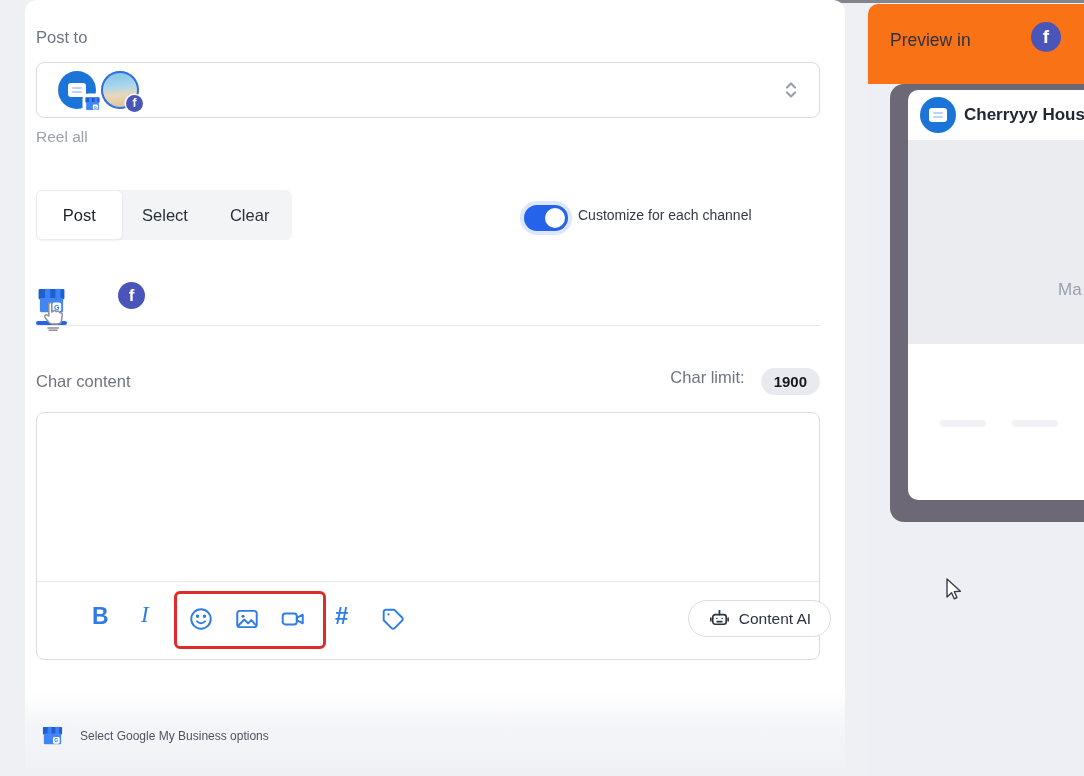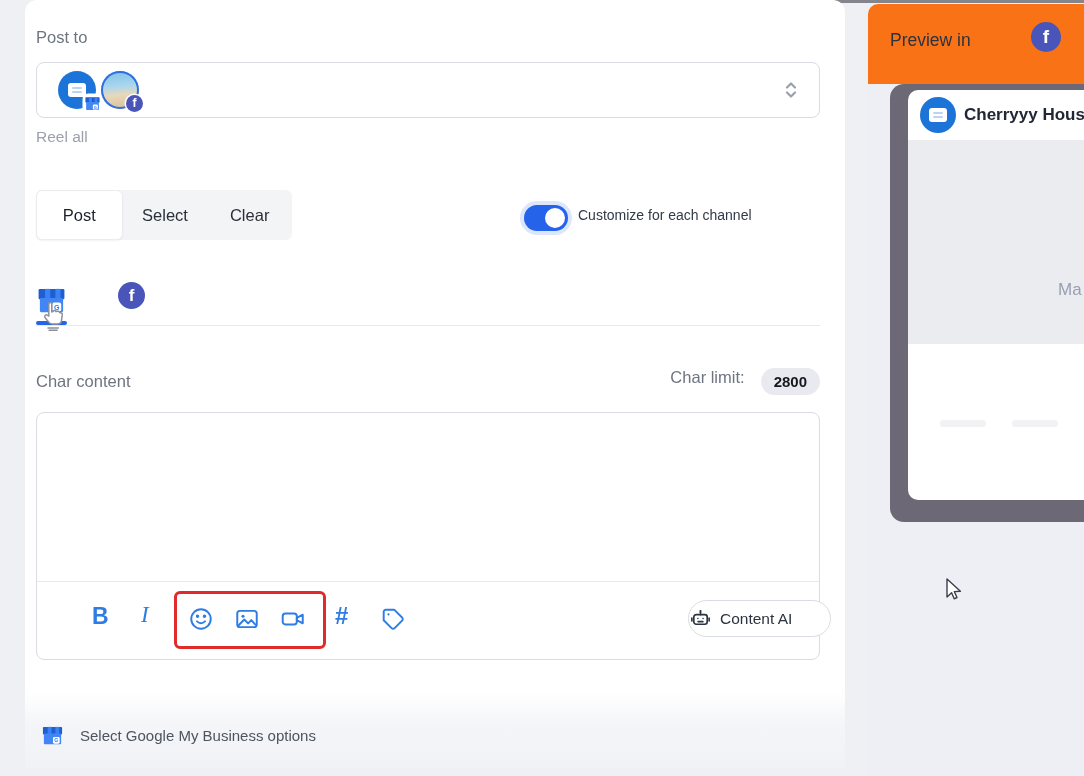--- a/index.html
+++ b/index.html
@@ -115,30 +115,30 @@
     border:3px solid #e02b2b; border-radius:6px;
   }
   .tb-emoji { left:151px; top:193px; }
   .tb-image { left:197px; top:193px; }
   .tb-video { left:243px; top:193px; }
   .tb-hash { left:298px; top:189px; font-size:24px; font-weight:bold; }
   .tb-tag { left:343px; top:193px; }
   .content-ai-btn {
     position:absolute; left:651px; top:187px; width:143px; height:37px;
     border:1px solid #d9dce3; border-radius:19px; background:#fff;
-    display:flex; align-items:center; justify-content:flex-start; gap:8px;
+    display:flex; align-items:center; justify-content:center; gap:8px;
     font-size:15.5px; color:#2b3340; cursor:pointer;
   }
 
   .gmb-section {
     left:0; top:692px; width:820px; height:76px;
     background:linear-gradient(180deg,#ffffff 0%, #f4f5f8 45%, #f1f2f5 100%);
   }
   .gmb-section .row { position:absolute; left:16px; top:32px; display:flex; align-items:center; gap:16px; cursor:pointer; }
-  .gmb-section .row .txt { font-size:15px; color:#4d545f;text-align:center; }
+  .gmb-section .row .txt { font-size:12px; color:#4d545f;text-align:center; }
 
   
   .preview-panel {
     left:868px; top:4px; width:216px; height:772px;
     background:#edeff4; border-radius:10px 0 0 0;
   }
   .preview-header {
     position:absolute; left:0; top:0; width:216px; height:80px;
     background:#f97316; border-radius:10px 0 0 0;
   }
@@ -241,21 +241,21 @@
     <svg class="icon" viewBox="0 0 24 28" width="28" height="32">
       <path d="M9.2 3.2 c0-1.4 2.6-1.4 2.6 0 l0 7.2 1.2-0.4 c0.2-1.3 2.4-1.1 2.5 0.2 l1-0.3 c1-0.3 2 0.2 2.1 1.1 l0.9 0.1 c1.1 0.1 1.6 0.7 1.5 1.7 l-0.7 5.2 c-0.2 1.8-1.6 3-3.5 3 h-4.6 c-1.2 0-2.3-0.6-3-1.6 L6 15.5 c-1.1-1.5 0.4-3.2 1.9-2.3 l1.3 0.8 z" fill="#ffffff" stroke="#8a8f99" stroke-width="1.3" stroke-linejoin="round"></path>
       <path d="M8.5 24.5 h9 M9.5 26.5 h7" stroke="#8a8f99" stroke-width="1.3" stroke-linecap="round"></path>
     </svg>
   </div>
 
   <div class="abs content-row">
     <span class="label-muted">Char content</span>
     <span class="char-group">
       <span class="label-muted">Char limit:</span>
-      <span class="char-pill">2800</span>
+      <span class="char-pill">1900</span>
     </span>
   </div>
 
   <div class="abs compose-box">
     <div class="compose-text"></div>
     <div class="toolbar-divider"></div>
 
     <div class="tb tb-bold">B</div>
     <div class="tb tb-italic">I</div>
 

